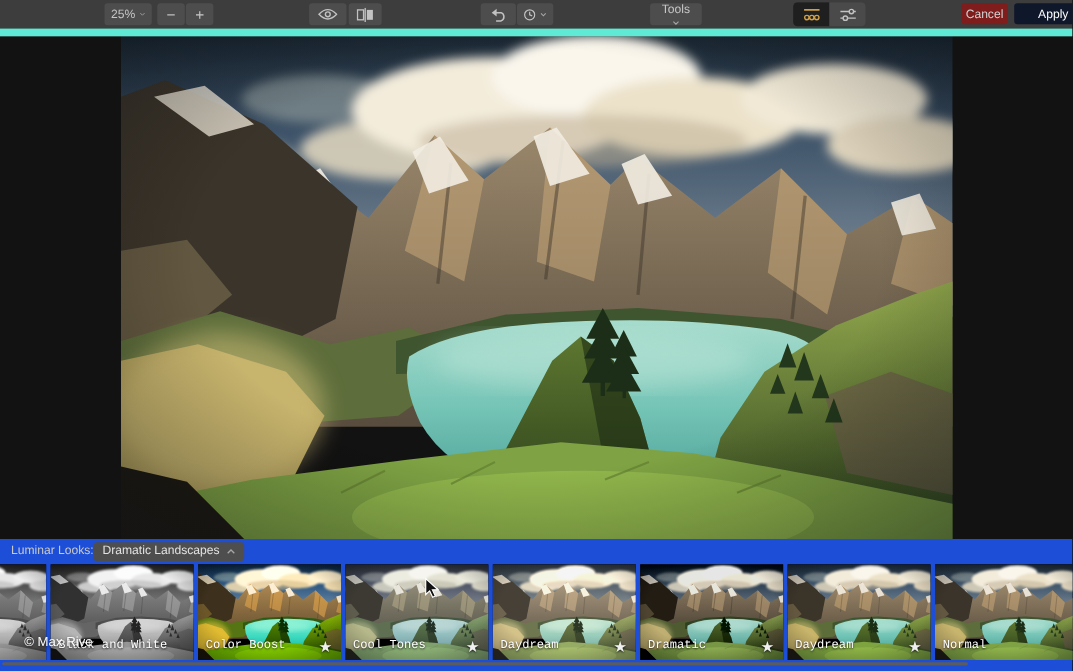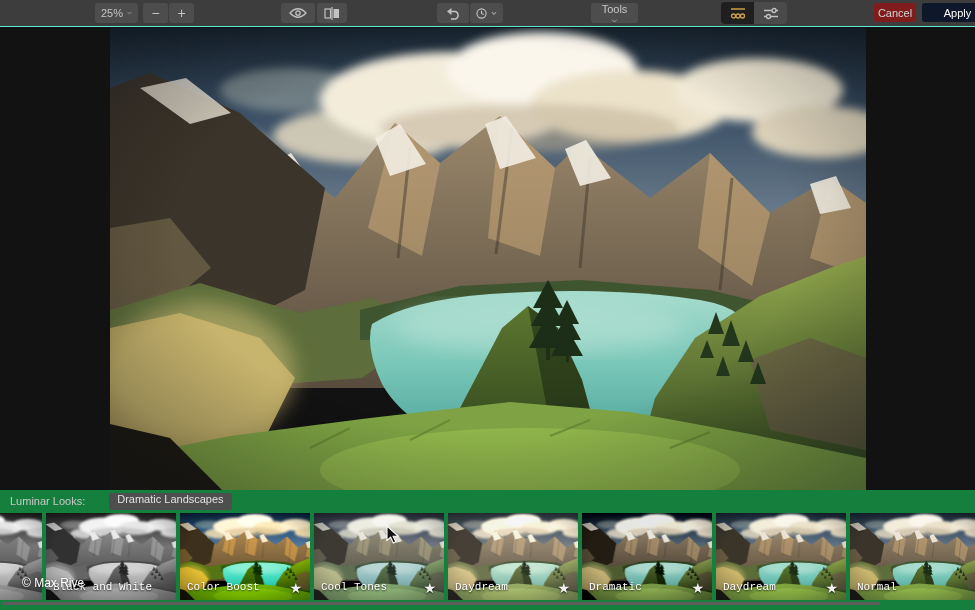--- a/index.html
+++ b/index.html
@@ -2,21 +2,21 @@
 <html><head>
 <meta charset="utf-8">
 <style>
   html,body{margin:0;padding:0;}
   body{
     width:975px;height:610px;overflow:hidden;position:relative;
     background:#141414;font-family:"Liberation Sans",sans-serif;
     -webkit-font-smoothing:antialiased;
   }
   
-  .toolbar{position:absolute;left:0;top:0;width:975px;height:26px;background:#3d3d3d;border-bottom:1px solid #5eead4;z-index:10;}
+  .toolbar{position:absolute;left:0;top:0;width:975px;height:26px;background:#3d3d3d;border-bottom:7px solid #5eead4;z-index:10;}
   .tbtn{
     position:absolute;top:3px;height:20px;background:#4d4d4d;border:none;border-radius:3px;
     color:#c6c6c6;font-size:11px;display:flex;align-items:center;justify-content:center;
     gap:4px;padding:0 6px;box-sizing:border-box;font-family:"Liberation Sans",sans-serif;
   }
   .tbtn svg{display:block;}
   .zoom-select{left:95px;width:43px;}
   .zoom-out{left:143px;width:25px;font-size:14px;}
   .zoom-in{left:169px;width:25px;font-size:14px;}
   .eye-btn{left:281px;width:34px;}
@@ -28,26 +28,26 @@
   .toggle-cell{width:33px;height:22px;display:flex;align-items:center;justify-content:center;border:none;padding:0;}
   .toggle-looks{background:#1f1f1f;}
   .toggle-filters{background:#4a4a4a;}
   .cancel-btn{left:874px;width:42px;height:19px;background:#7f1d1d;color:#d2d2d2;}
   .apply-btn{left:922px;width:71px;height:19px;background:#0f172a;color:#ffffff;}
   .chev{opacity:.8}
   
   .canvas{position:absolute;left:0;top:27px;width:975px;height:463px;background:#121212;}
   .photo{position:absolute;left:110px;top:1px;width:756px;height:462px;}
   
-  .looks-panel{position:absolute;left:0;top:490px;width:975px;height:120px;background:#15803d;}
+  .looks-panel{position:absolute;left:0;top:490px;width:975px;height:120px;background:#1d4ed8;}
   .looks-header{position:absolute;left:0;top:0;width:100%;height:22px;display:flex;align-items:center;}
   .looks-label{margin-left:10px;font-size:11px;color:#c9c9c9;}
   .looks-dd{
-    margin-left:24px;height:17px;background:#4e4e4e;border:none;border-radius:3px;color:#e2e2e2;
-    font-size:11px;display:flex;align-items:center;gap:6px;padding:0 8px;font-family:"Liberation Sans",sans-serif;flex-direction:column;
+    margin-left:0;height:17px;background:#4e4e4e;border:none;border-radius:3px;color:#e2e2e2;
+    font-size:11px;display:flex;align-items:center;gap:6px;padding:0 8px;font-family:"Liberation Sans",sans-serif;
   }
   .filmstrip{position:absolute;left:0;top:23px;height:87px;display:flex;gap:4px;margin-left:-88px;}
   .thumb{position:relative;width:130px;height:87px;flex:0 0 130px;overflow:hidden;background:#000;}
   .thumb svg{width:130px;height:87px;display:block;}
   .tlabel{
     position:absolute;left:7px;bottom:7px;font-size:11px;color:#fff;
     text-shadow:0 1px 2px rgba(0,0,0,.8);pointer-events:none;font-family:Liberation Mono, monospace;
   }
   .tstar{
     position:absolute;right:8px;bottom:4px;font-size:14px;color:#f0f0f0;

